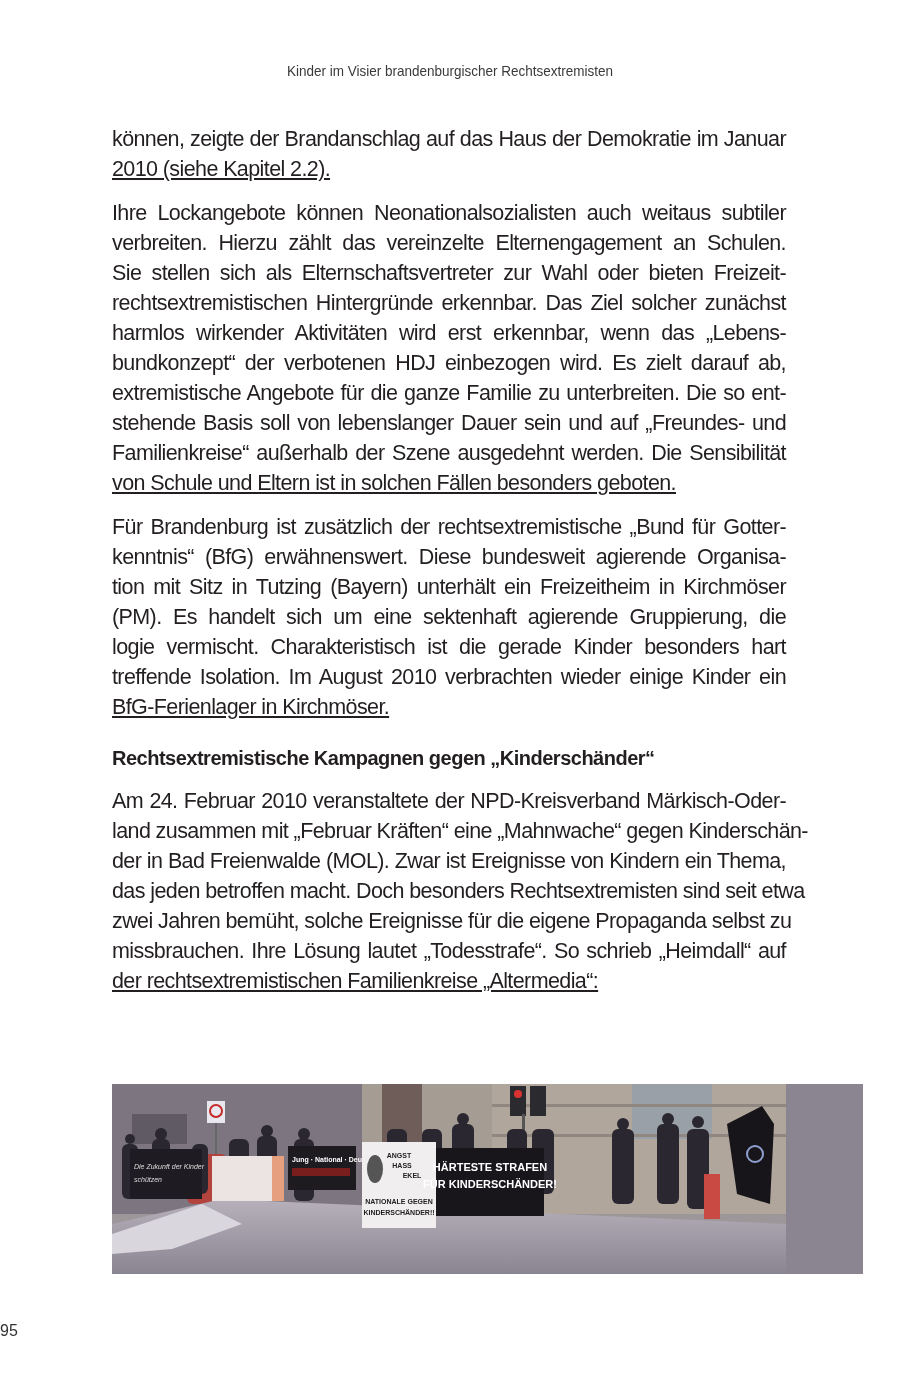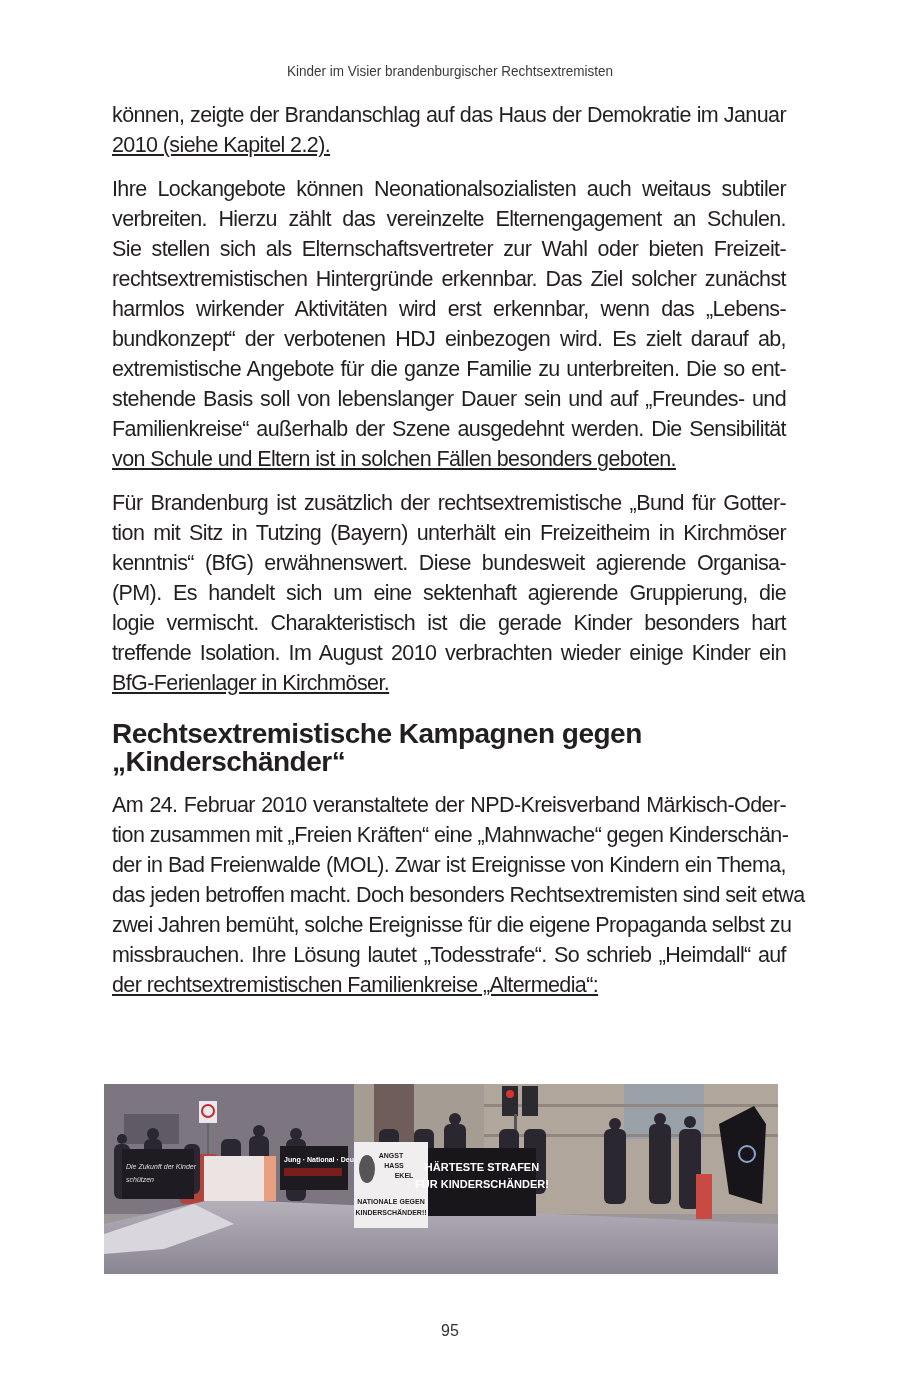--- a/index.html
+++ b/index.html
@@ -3,40 +3,40 @@
   <meta charset="utf-8">
   <style>
     html, body { margin: 0; padding: 0; background: #ffffff; }
     body { width: 900px; height: 1399px; position: relative; overflow: hidden; color: #231f20; }
     .running-head {
       position: absolute; top: 62px; left: 0; width: 900px; text-align: center;
       font-family: "Liberation Sans", sans-serif; font-size: 15px; color: #3a3a3a;
       transform: scaleX(0.9); transform-origin: center;
     }
     .content {
-      position: absolute; left: 112px; top: 100px; width: 674px;
+      position: absolute; left: 112px; top: 124px; width: 674px;
     }
     .para {
       font-family: "Liberation Sans", sans-serif; font-size: 21.5px; line-height: 30px;
       text-align: justify; margin: 0 0 14px 0; letter-spacing: -0.6px; word-spacing: 0px;
       color: #231f20;
     }
     .para .line { display: block; text-align: justify; text-align-last: justify; white-space: nowrap; }
     .para .line.last { text-align-last: left; text-decoration: underline; }
     .heading {
-      font-family: "Liberation Sans", sans-serif; font-weight: bold; font-size: 28px;
+      font-family: "Liberation Sans", sans-serif; font-weight: bold; font-size: 20px;
       line-height: 28px; margin: 22px 0 14px 0; letter-spacing: -0.5px; color: #231f20;
     }
     .photo {
-      position: absolute; left: 104px; top: 1084px; width: 674px; height: 190px;
+      position: absolute; left: 112px; top: 1084px; width: 751px; height: 190px;
       overflow: hidden; background: #8a8590;
     }
     .photo svg { display: block; }
     .page-number {
-      position: absolute; top: 1322px; left: 0; width: 900px; text-align: center;
+      position: absolute; top: 1322px; left: 0; width: 900px; text-align: left;
       font-family: "Liberation Sans", sans-serif; font-size: 16px; color: #333;
     }
   </style>
 </head>
 <body>
 
 <div class="running-head">Kinder im Visier brandenburgischer Rechtsextremisten</div>
 
 <div class="content">
   <div class="para">
@@ -50,33 +50,33 @@
     <span class="line">rechtsextremistischen Hintergründe erkennbar. Das Ziel solcher zunächst</span>
     <span class="line">harmlos wirkender Aktivitäten wird erst erkennbar, wenn das „Lebens-</span>
     <span class="line">bundkonzept“ der verbotenen HDJ einbezogen wird. Es zielt darauf ab,</span>
     <span class="line">extremistische Angebote für die ganze Familie zu unterbreiten. Die so ent-</span>
     <span class="line">stehende Basis soll von lebenslanger Dauer sein und auf „Freundes- und</span>
     <span class="line">Familienkreise“ außerhalb der Szene ausgedehnt werden. Die Sensibilität</span>
     <span class="line last">von Schule und Eltern ist in solchen Fällen besonders geboten.</span>
   </div>
   <div class="para">
     <span class="line">Für Brandenburg ist zusätzlich der rechtsextremistische „Bund für Gotter-</span>
+    <span class="line">kenntnis“ (BfG) erwähnenswert. Diese bundesweit agierende Organisa-</span>
     <span class="line">tion mit Sitz in Tutzing (Bayern) unterhält ein Freizeitheim in Kirchmöser</span>
-    <span class="line">kenntnis“ (BfG) erwähnenswert. Diese bundesweit agierende Organisa-</span>
     <span class="line">(PM). Es handelt sich um eine sektenhaft agierende Gruppierung, die</span>
     <span class="line">logie vermischt. Charakteristisch ist die gerade Kinder besonders hart</span>
     <span class="line">treffende Isolation. Im August 2010 verbrachten wieder einige Kinder ein</span>
     <span class="line last">BfG-Ferienlager in Kirchmöser.</span>
   </div>
 
   <div class="heading">Rechtsextremistische Kampagnen gegen „Kinderschänder“</div>
 
   <div class="para">
     <span class="line">Am 24. Februar 2010 veranstaltete der NPD-Kreisverband Märkisch-Oder-</span>
-    <span class="line">tion zusammen mit „Freien Kräften“ eine „Mahnwache“ gegen Kinderschän-</span>
+    <span class="line">land zusammen mit „Februar Kräften“ eine „Mahnwache“ gegen Kinderschän-</span>
     <span class="line">der in Bad Freienwalde (MOL). Zwar ist Ereignisse von Kindern ein Thema,</span>
     <span class="line">das jeden betroffen macht. Doch besonders Rechtsextremisten sind seit etwa</span>
     <span class="line">zwei Jahren bemüht, solche Ereignisse für die eigene Propaganda selbst zu</span>
     <span class="line">missbrauchen. Ihre Lösung lautet „Todesstrafe“. So schrieb „Heimdall“ auf</span>
     <span class="line last">der rechtsextremistischen Familienkreise „Altermedia“:</span>
   </div>
 </div>
 
 <div class="photo">
   <svg width="674" height="190" viewBox="0 0 674 190" xmlns="http://www.w3.org/2000/svg">

